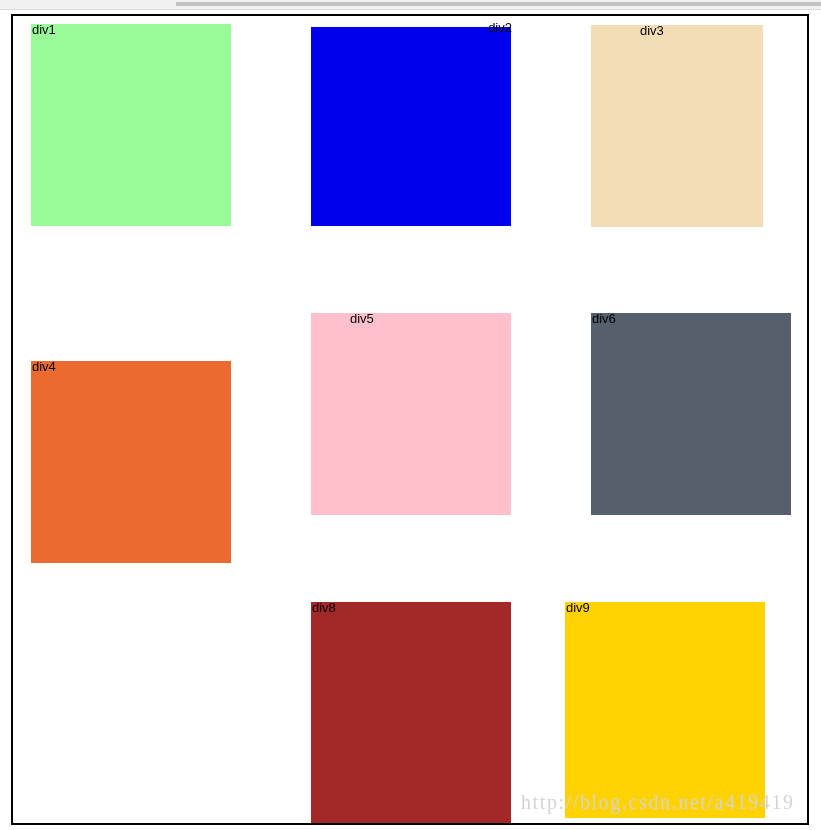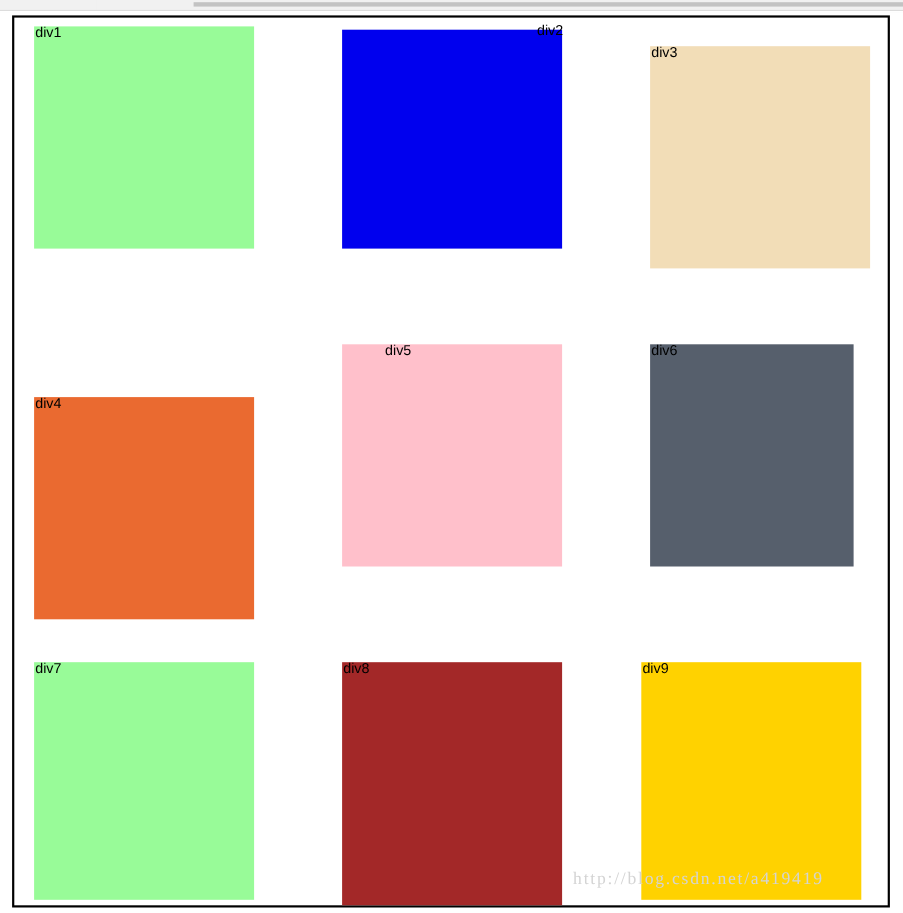--- a/index.html
+++ b/index.html
@@ -87,21 +87,21 @@
     top: -2px;
     left: 1px;
   }
 
   
   #watermark {
     position: absolute;
     left: 521px;
     top: 791px;
     font-family: "Liberation Serif", serif;
-    font-size: 16px;
+    font-size: 20px;
     letter-spacing: 1.6px;
     color: #d4d4d4;
     white-space: nowrap;
     pointer-events: none;
   }
 </style>
 </head>
 <body>
 
 <div id="chrome-strip">
@@ -113,36 +113,33 @@
 </div>
 
 <div id="page-frame">
 
 <div class="grid-box" style="left: 18px; top: 8px; width: 200px; height: 202px; background: rgb(152, 251, 152);">
       <span class="grid-label">div1</span>
     </div>
     <div class="grid-box" style="left: 298px; top: 11px; width: 200px; height: 199px; background: rgb(0, 0, 238); text-align: right;">
       <span class="grid-label" style="top: -7px;">div2</span>
     </div>
-    <div class="grid-box" style="left: 578px; top: 26px; width: 200px; height: 202px; background: rgb(242, 221, 183);">
+    <div class="grid-box" style="left: 578px; top: 9px; width: 172px; height: 202px; background: rgb(242, 221, 183); padding-left: 48px;">
       <span class="grid-label">div3</span>
     </div>
     <div class="grid-box" style="left: 18px; top: 297px; width: 200px; height: 202px; background: rgb(234, 106, 48); margin-top: 48px;">
       <span class="grid-label">div4</span>
     </div>
     <div class="grid-box" style="left: 298px; top: 297px; width: 200px; height: 202px; background: rgb(255, 192, 203); padding-left: 38px;">
       <span class="grid-label">div5</span>
     </div>
-    <div class="grid-box" style="left: 578px; top: 297px; width: 185px; height: 202px; background: rgb(86, 95, 108);">
+    <div class="grid-box" style="left: 578px; top: 297px; width: 200px; height: 202px; background: rgb(86, 95, 108);">
       <span class="grid-label">div6</span>
-    </div>
-    <div class="grid-box" style="left: 18px; top: 586px; width: 200px; height: 216px; background: rgb(152, 251, 152);">
-      <span class="grid-label">div7</span>
     </div>
     <div class="grid-box" style="left: 298px; top: 586px; width: 200px; height: 264px; background: rgb(163, 40, 40);">
       <span class="grid-label">div8</span>
     </div>
-    <div class="grid-box" style="left: 570px; top: 586px; width: 200px; height: 216px; background: rgb(255, 210, 0);">
+    <div class="grid-box" style="left: 552px; top: 586px; width: 200px; height: 216px; background: rgb(255, 210, 0);">
       <span class="grid-label">div9</span>
     </div>
   </div>
 
 <div id="watermark">http://blog.csdn.net/a419419</div>
 
 </body></html>

